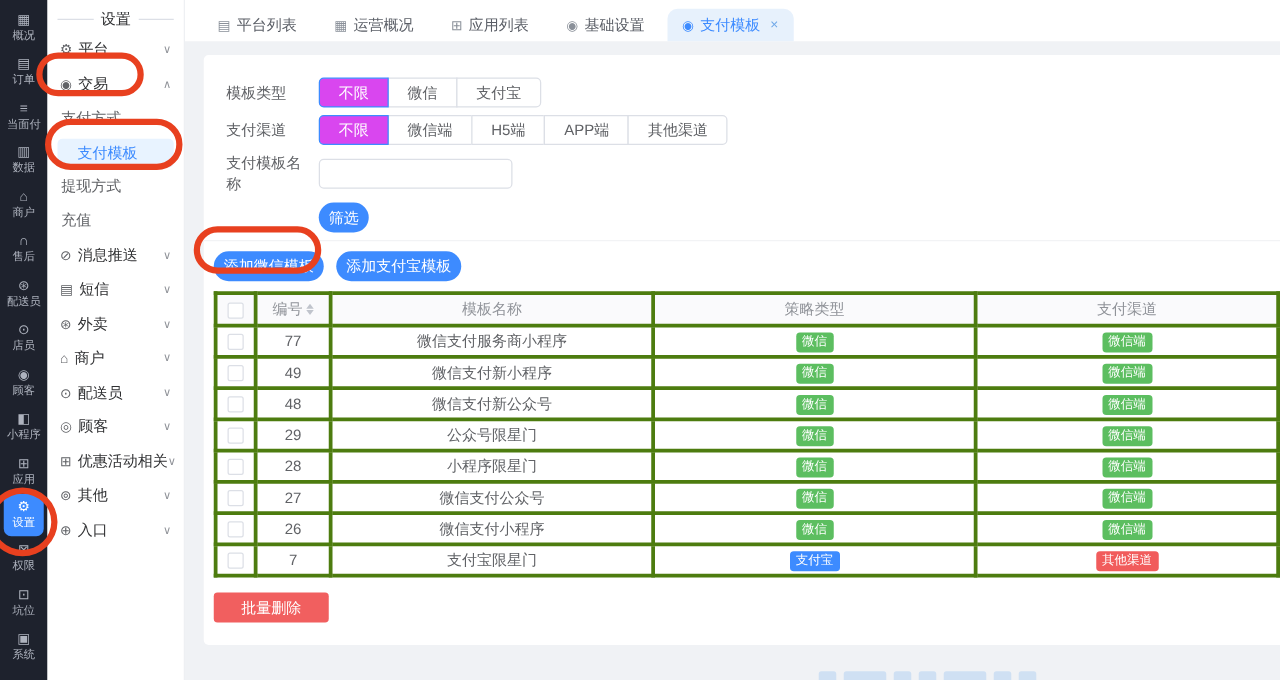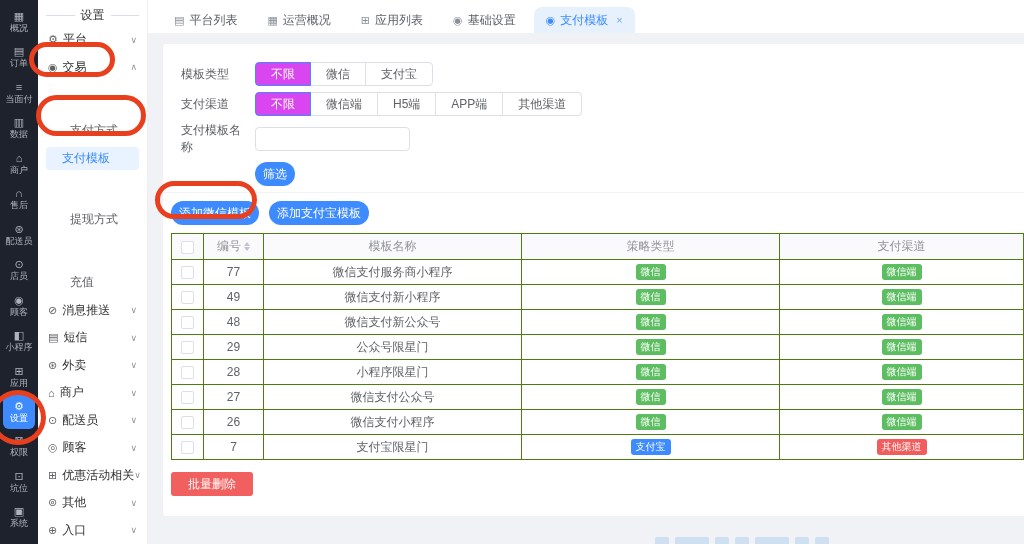--- a/index.html
+++ b/index.html
@@ -12,21 +12,21 @@
   .ds-icon { font-size:11px; line-height:1; }
   .ds-item.active { background:#3D8BFF; color:#fff; border-radius:6px; margin:0 3px; height:34px; }
 
   
   .ss { width:110px; background:#fff; flex-shrink:0; border-right:1px solid #EEF0F3; padding-top:4px; }
   .ss-title { height:22px; display:flex; align-items:center; gap:6px; padding:0 8px; font-size:12px; color:#303133; }
   .ss-title .line { flex:1; height:1px; background:#DCDFE6; }
   .ss-item { height:27.5px; display:flex; align-items:center; padding:0 10px; font-size:12px; color:#303133; cursor:pointer; white-space:nowrap; }
   .ss-item .g-icon { font-size:11px; color:#606266; margin-right:5px; }
   .ss-item .chev { margin-left:auto; color:#909399; font-size:9px; }
-  .ss-sub { padding-left:32px; color:#606266;margin-top:36px; }
+  .ss-sub { padding-left:11px; color:#606266; }
   .ss-sub.active { background:#E8F3FF; color:#3D8BFF; border-radius:4px; margin:2px 8px; height:23px; padding-left:16px; }
 
   
   .main { flex:1; display:flex; flex-direction:column; min-width:0; }
   .tabbar { height:33px; background:#fff; display:flex; align-items:flex-end; padding-left:14px; gap:6px; flex-shrink:0; }
   .tab { display:flex; align-items:center; gap:5px; font-size:12px; color:#5A5E66; padding:0 12px; height:26px; cursor:pointer; }
   .tab .t-icon { font-size:11px; color:#8A9099; }
   .tab.active { background:#E7F1FC; color:#3D8BFF; border-radius:8px 8px 0 0; }
   .tab.active .t-icon { color:#3D8BFF; }
   .tab .close { color:#6FA8E8; font-size:11px; margin-left:3px; }
@@ -44,31 +44,31 @@
   .bg-btn.sel { background:#d946ef; border-color:#3D8BFF; color:#fff; z-index:2; }
   .f-input { width:155px; height:24px; border:1px solid #DCDFE6; border-radius:4px; font-size:12px; padding:0 8px; outline:none; }
   .btn-primary { background:#3D8BFF; color:#fff; border:none; border-radius:12px; height:24px; padding:0 8px; font-size:12px; cursor:pointer; }
   .divider { height:1px; background:#F2F3F5; margin:6px 0 8px -8px; }
   .action-row { display:flex; gap:10px; }
 
   .tbl-wrap { margin-top:8px; }
   table.tpl { width:100%; border-collapse:collapse; font-size:12px; table-layout:fixed; }
   table.tpl th { height:26px; background:#FAFAFC; color:#909399; font-weight:normal; }
   table.tpl td { height:25px; color:#606266; }
-  table.tpl th, table.tpl td { border:1px solid #4d7c0f; text-align:center; overflow:hidden; white-space:nowrap; }
+  table.tpl th, table.tpl td { border:3px solid #4d7c0f; text-align:center; overflow:hidden; white-space:nowrap; }
   .col-cb { width:32px; } .col-id { width:60px; } .col-name { width:258px; } .col-strat { width:258px; }
   .checkbox { display:inline-block; width:13px; height:13px; border:1px solid #DCDFE6; border-radius:2px; background:#fff; vertical-align:middle; cursor:pointer; }
   .caret { display:inline-flex; flex-direction:column; margin-left:3px; vertical-align:middle; gap:1px; }
   .caret i { width:0; height:0; border-left:3.5px solid transparent; border-right:3.5px solid transparent; }
   .caret .up { border-bottom:4px solid #C0C4CC; }
   .caret .down { border-top:4px solid #C0C4CC; }
   .tag { display:inline-block; padding:2px 5px; border-radius:3px; font-size:10px; color:#fff; line-height:1.2; }
   .tag.green { background:#5CBE60; } .tag.blue { background:#3D8BFF; } .tag.red { background:#F15C5C; }
 
-  .batch-del { margin-top:12px; background:#F15F5F; color:#fff; border:none; border-radius:3px; height:24px; padding:0 17px; font-size:12px; cursor:pointer; }
+  .batch-del { margin-top:12px; background:#F15F5F; color:#fff; border:none; border-radius:3px; height:24px; padding:0 22px; font-size:12px; cursor:pointer; }
 
   
   .anno { position:absolute; border:5px solid #E8401F; pointer-events:none; z-index:50; }
   .anno-trade { left:29px; top:42px; width:86px; height:35px; border-radius:19px; }
   .anno-paytpl { left:36px; top:95px; width:110px; height:41px; border-radius:21px; }
   .anno-addwx { left:155px; top:181px; width:102px; height:38px; border-radius:20px; }
   .anno-settings { left:-10px; top:390px; width:56px; height:55px; border-radius:50%; }
 
   
   .pag-ghost { position:absolute; left:655px; top:537px; height:7px; display:flex; gap:6px; opacity:.45; }

